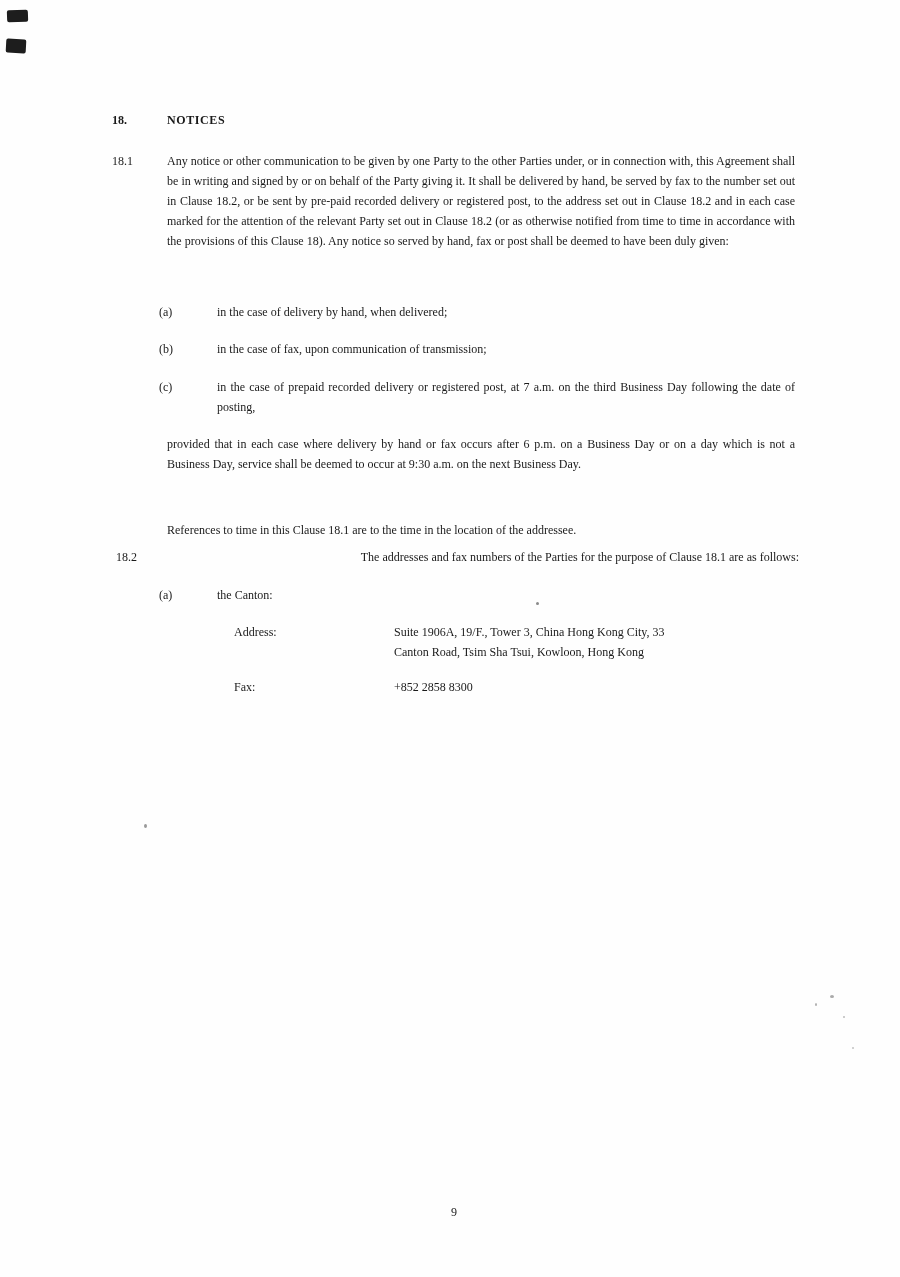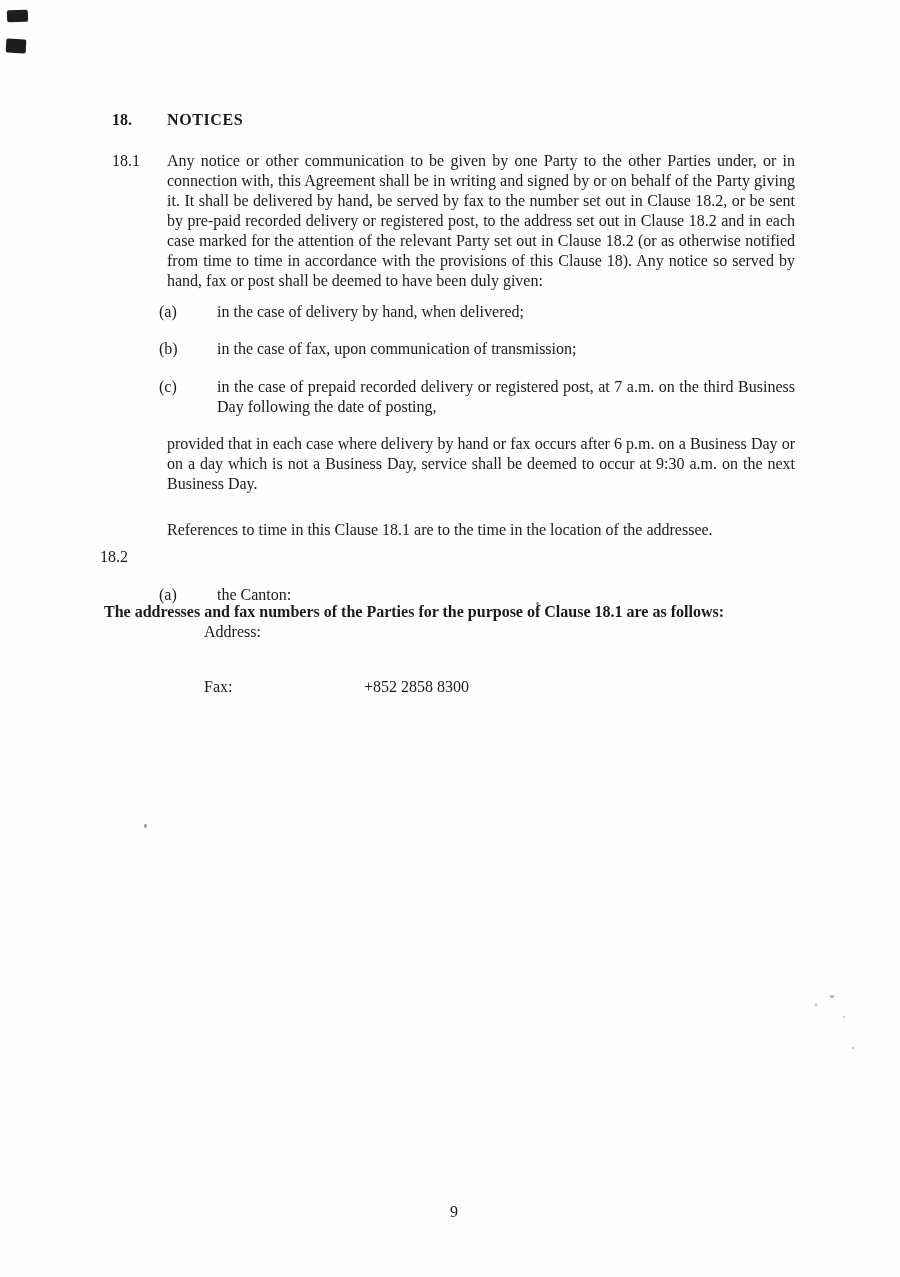--- a/index.html
+++ b/index.html
@@ -3,34 +3,34 @@
 <meta charset="utf-8">
 <style>
   * { margin:0; padding:0; box-sizing:border-box; }
   html,body { background:#ffffff; }
   .page {
     position:relative;
     width:900px; height:1277px;
     background:#fefefe;
     overflow:hidden;
     font-family:"Liberation Serif", serif;
-    font-size:16px;
+    font-size:12px;
     line-height:20px;
     color:#1a1a1a;
   }
   .abs { position:absolute; }
   .row { position:absolute; display:flex; align-items:flex-start; }
   .num-col { flex:0 0 55px; }
   .body-col { width:628px; text-align:justify; }
-  .body-col.oneline { text-align:center; white-space:nowrap;font-weight:bold; }
+  .body-col.oneline { text-align:right; white-space:nowrap; }
   .marker-col { flex:0 0 58px; }
   .item-col { width:578px; text-align:justify; }
   .heading { font-weight:bold; }
   .heading .title { letter-spacing:0.6px; }
-  .kv { position:absolute; left:204px; display:flex;font-family:Liberation Serif, serif; }
+  .kv { position:absolute; left:234px; display:flex;font-family:Liberation Serif, serif; }
   .kv .label-col { flex:0 0 160px; }
   .kv .value-col { width:395px; }
   .page-num { position:absolute; left:0; top:1202px; width:908px; text-align:center; }
   
   .artifact { position:absolute; background:#1d1d1d; border-radius:2px; }
   .speck { position:absolute; border-radius:50%; }
 </style>
 </head>
 <body>
 
@@ -59,32 +59,36 @@
   </div>
   <div class="row" style="left:159px; top:377px;">
     <div class="marker-col">(c)</div>
     <div class="item-col">in the case of prepaid recorded delivery or registered post, at 7 a.m. on the third Business Day following the date of posting,</div>
   </div>
 
   <div class="abs body-col" style="left:167px; top:434px;">provided that in each case where delivery by hand or fax occurs after 6 p.m. on a Business Day or on a day which is not a Business Day, service shall be deemed to occur at 9:30 a.m. on the next Business Day.</div>
 
   <div class="abs" style="left:167px; top:520px; width:640px;">References to time in this Clause 18.1 are to the time in the location of the addressee.</div>
 
-  <div class="row" style="left:100px; top:547px;flex-direction:column;">
+  <div class="row" style="left:116px; top:547px;">
     <div class="num-col">18.2</div>
     <div class="body-col oneline">The addresses and fax numbers of the Parties for the purpose of Clause 18.1 are as follows:</div>
   </div>
 
   <div class="row" style="left:159px; top:585px;">
     <div class="marker-col">(a)</div>
     <div>the Canton:</div>
   </div>
 
   <div class="kv" style="top:622px;">
     <div class="label-col">Address:</div>
+    <div class="value-col">
+      <div>Suite 1906A, 19/F., Tower 3, China Hong Kong City, 33</div>
+      <div>Canton Road, Tsim Sha Tsui, Kowloon, Hong Kong</div>
+    </div>
   </div>
 
   <div class="kv" style="top:677px;">
     <div class="label-col">Fax:</div>
     <div class="value-col">+852 2858 8300</div>
   </div>
 
 
   <div class="speck" style="left:536px; top:602px; width:3px; height:3px; background:#8a8a8a;"></div>
   <div class="speck" style="left:144px; top:824px; width:3px; height:4px; background:#9a9a9a;"></div>

